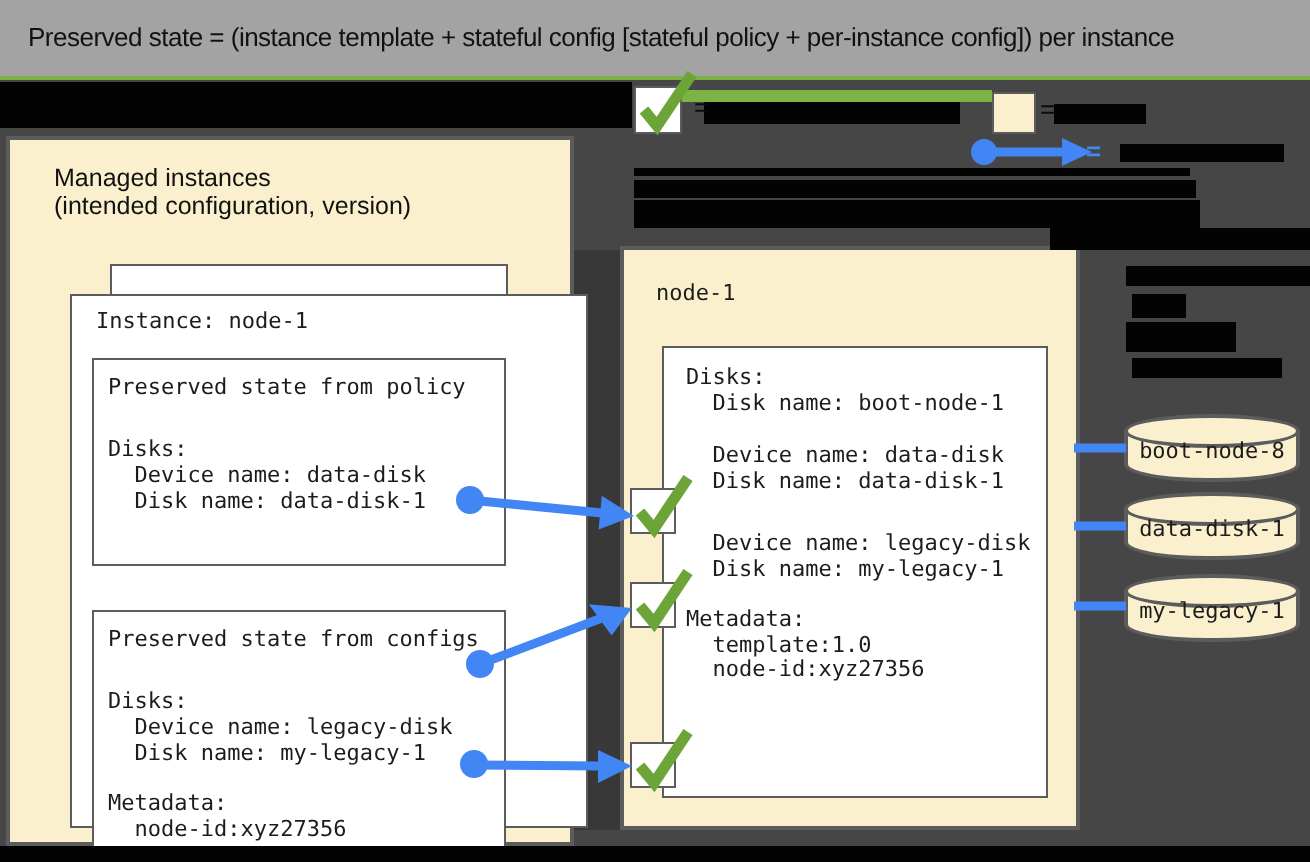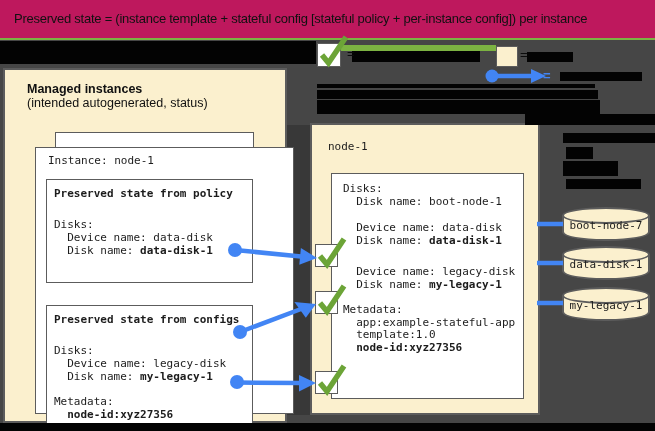--- a/index.html
+++ b/index.html
@@ -1,22 +1,22 @@
 <!DOCTYPE html>
 <html><head>
 <meta charset="utf-8">
 <style>
   html,body{margin:0;padding:0;background:#222;}
   .canvas{position:relative;width:655px;height:431px;overflow:hidden;background:#464646;
           font-family:"Liberation Sans","DejaVu Sans",sans-serif;}
   .abs{position:absolute;}
   .mono{font-family:"DejaVu Sans Mono","Liberation Mono",monospace;font-size:11px;color:#1c1c1c;white-space:pre;}
-  .b{font-weight:bold;}
-  
-  .title-bar{left:0;top:0;width:655px;height:38px;background:#be185d;z-index:4;}
+  .b{font-weight:normal;}
+  
+  .title-bar{left:0;top:0;width:655px;height:38px;background:#a3a3a3;z-index:4;}
   .title-text{position:absolute;left:14px;top:0;line-height:38px;font-size:13px;letter-spacing:-0.25px;color:#111;white-space:nowrap;}
   .green-rule{left:0;top:38px;width:655px;height:2px;background:#7CB342;z-index:4;}
   
   .dark-bg{left:0;top:40px;width:655px;height:391px;background:#464646;z-index:0;}
   .gap-strip{left:287px;top:125px;width:23px;height:290px;background:#383838;z-index:1;}
   
   .bar{position:absolute;background:#030303;z-index:6;}
   .b1{left:0;top:41px;width:316px;height:23px;}
   .b2{left:352px;top:51px;width:128px;height:11px;}
   .b3{left:527px;top:52px;width:46px;height:10px;}
@@ -89,21 +89,21 @@
   <div class="abs legend-greenbar"></div>
   <div class="abs legend-checkbox"></div>
   <span class="eq eq1">=</span>
   <div class="abs legend-creambox"></div>
   <span class="eq eq2">=</span>
   <span class="eq eq3">=</span>
 
   <div class="abs panel panel-left">
     <div class="panel-header">
       <div class="b">Managed instances</div>
-      <div>(intended autogenerated, status)</div>
+      <div>(intended configuration, version)</div>
     </div>
     <div class="sheet back-sheet"></div>
     <div class="sheet front-sheet">
       <div class="mono inst-label">Instance: node-1</div>
 
       <div class="state-box policy-box">
         <div class="mono b ln13">Preserved state from policy</div>
         <div class="mono ln13 g18">Disks:</div>
         <div class="mono ln13">  Device name: data-disk</div>
         <div class="mono ln13"><span>  Disk name: </span><span class="b">data-disk-1</span></div>
@@ -123,32 +123,31 @@
   <div class="abs panel panel-right">
     <div class="mono node-label">node-1</div>
     <div class="inner-box">
       <div class="mono ln12">Disks:</div>
       <div class="mono ln12">  Disk name: boot-node-1</div>
       <div class="mono ln12 h14">  Device name: data-disk</div>
       <div class="mono ln12"><span>  Disk name: </span><span class="b">data-disk-1</span></div>
       <div class="mono ln12 h19">  Device name: legacy-disk</div>
       <div class="mono ln12"><span>  Disk name: </span><span class="b">my-legacy-1</span></div>
       <div class="mono ln12 h13">Metadata:</div>
-      <div class="mono ln12">  app:example-stateful-app</div>
       <div class="mono ln12">  template:1.0</div>
       <div class="mono ln12"><span>  </span><span class="b">node-id:xyz27356</span></div>
     </div>
   </div>
 
   <div class="checkbox cb1"></div>
   <div class="checkbox cb2"></div>
   <div class="checkbox cb3"></div>
 
   <div class="cyl cy1">
-    <span class="cyl-label mono">boot-node-7</span>
+    <span class="cyl-label mono">boot-node-8</span>
   </div>
   <div class="cyl cy2">
     <span class="cyl-label mono">data-disk-1</span>
   </div>
   <div class="cyl cy3">
     <span class="cyl-label mono">my-legacy-1</span>
   </div>
 
   <div class="bar b1"></div>
   <div class="bar b2"></div>

